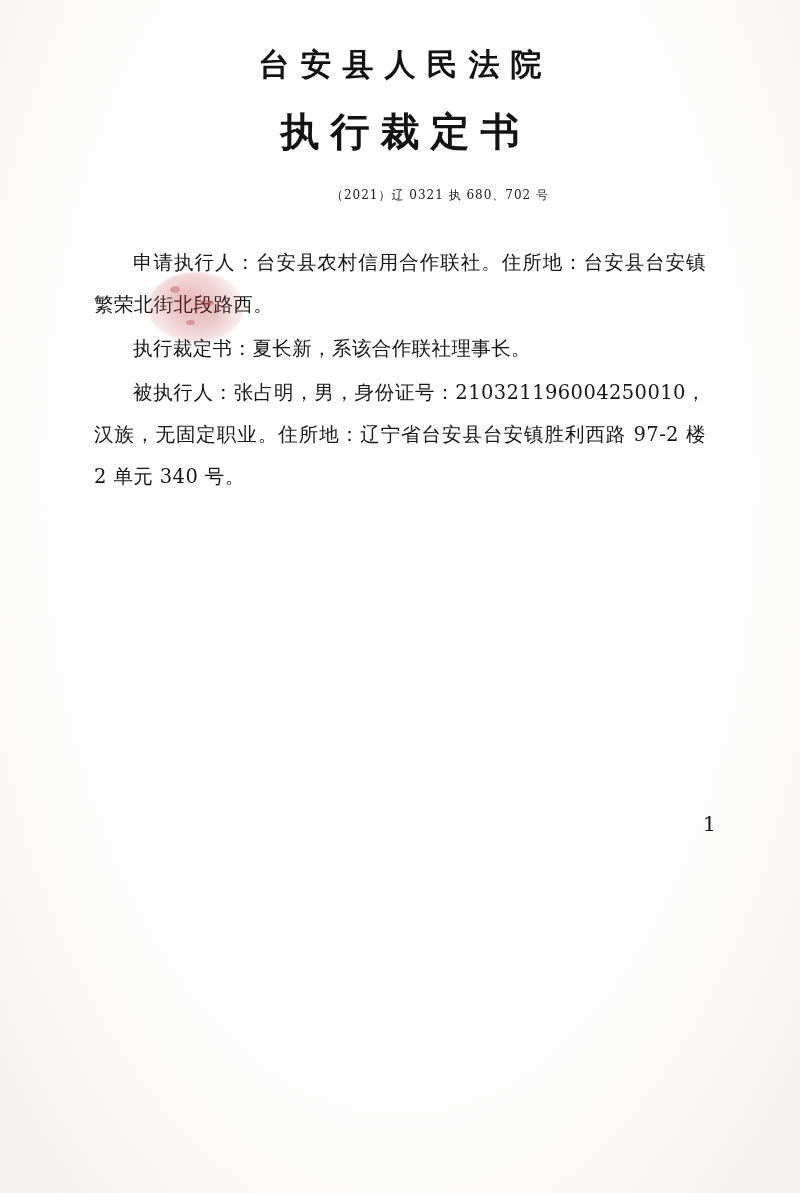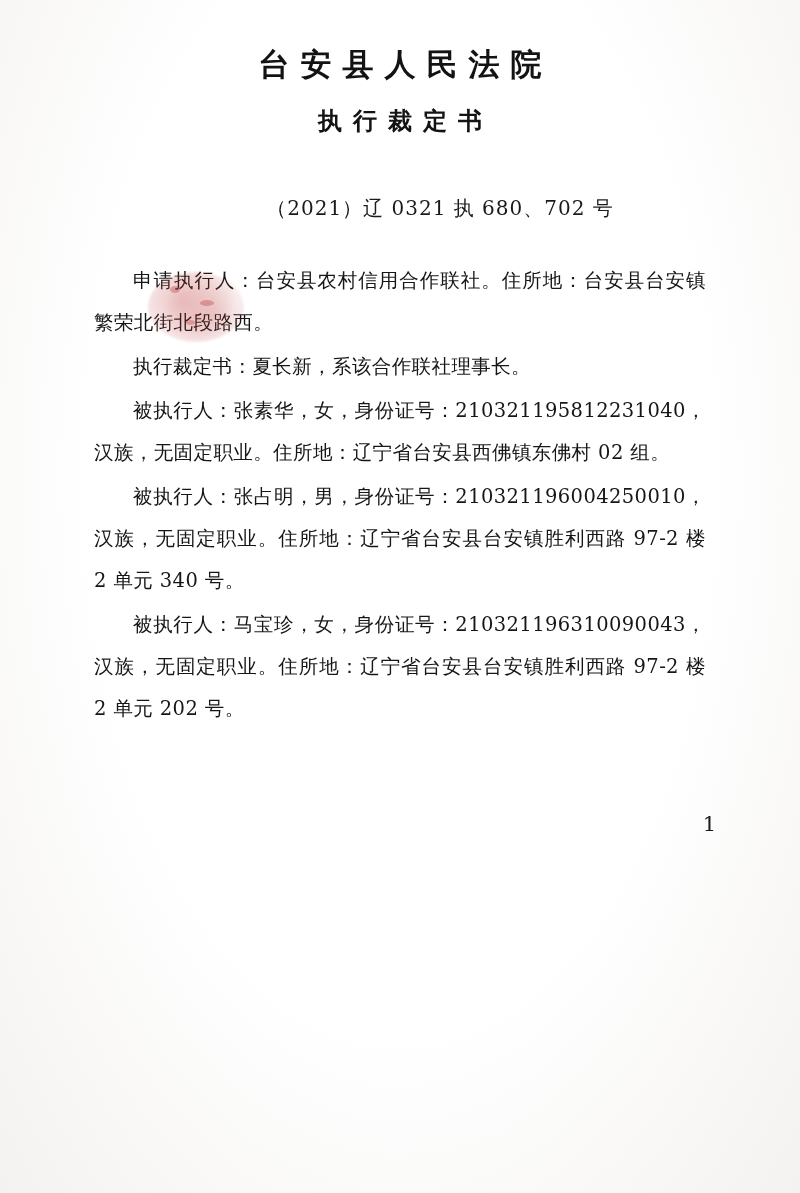--- a/index.html
+++ b/index.html
@@ -41,33 +41,33 @@
   }
   .title-line-1 {
     font-size: 31px;
     font-weight: 700;
     letter-spacing: 11px;
     text-indent: 11px;
     line-height: 1.35;
     color: #131313;
   }
   .title-line-2 {
-    font-size: 24px;
+    font-size: 39px;
     font-weight: 700;
     letter-spacing: 11px;
     text-indent: 11px;
     line-height: 1.35;
     margin-top: 19px;
     color: #131313;
   }
 
   .case-number {
-    margin-top: 58px;
+    margin-top: 30px;
     text-align: center;
-    font-size: 20px;
+    font-size: 12px;
     letter-spacing: 1px;
     color: #1a1a1a;
     padding-left: 80px;
   }
 
   .body-text {
     margin: 38px auto 0 auto;
     width: 612px;
     font-size: 19.5px;
     line-height: 42px;
@@ -120,23 +120,21 @@
   <div class="title-block">
     <div class="title-line-1">台安县人民法院</div>
     <div class="title-line-2">执行裁定书</div>
   </div>
 
   <div class="case-number">（2021）辽 0321 执 680、702 号</div>
 
   <div class="body-text">
     <p class="para">申请执行人：台安县农村信用合作联社。住所地：台安县台安镇繁荣北街北段路西。</p>
     <p class="para">执行裁定书：夏长新，系该合作联社理事长。</p>
-    <p class="para">被执行人：张素华，女，身份证号：210321195812231040，汉族，无固定职业。住所地：辽宁省台安县西佛镇东佛村 02 组。</p>
     <p class="para">被执行人：张占明，男，身份证号：210321196004250010，汉族，无固定职业。住所地：辽宁省台安县台安镇胜利西路 97-2 楼 2 单元 340 号。</p>
-    <p class="para">被执行人：马宝珍，女，身份证号：210321196310090043，汉族，无固定职业。住所地：辽宁省台安县台安镇胜利西路 97-2 楼 2 单元 202 号。</p>
   </div>
 
   <div class="seal-smudge"></div>
   <div class="seal-fleck" style="left:170px; top:286px; width:10px; height:7px;"></div>
   <div class="seal-fleck" style="left:200px; top:300px; width:14px; height:6px;"></div>
   <div class="seal-fleck" style="left:186px; top:320px; width:9px; height:5px;"></div>
 
   <div class="page-number">1</div>
 
 </div>

